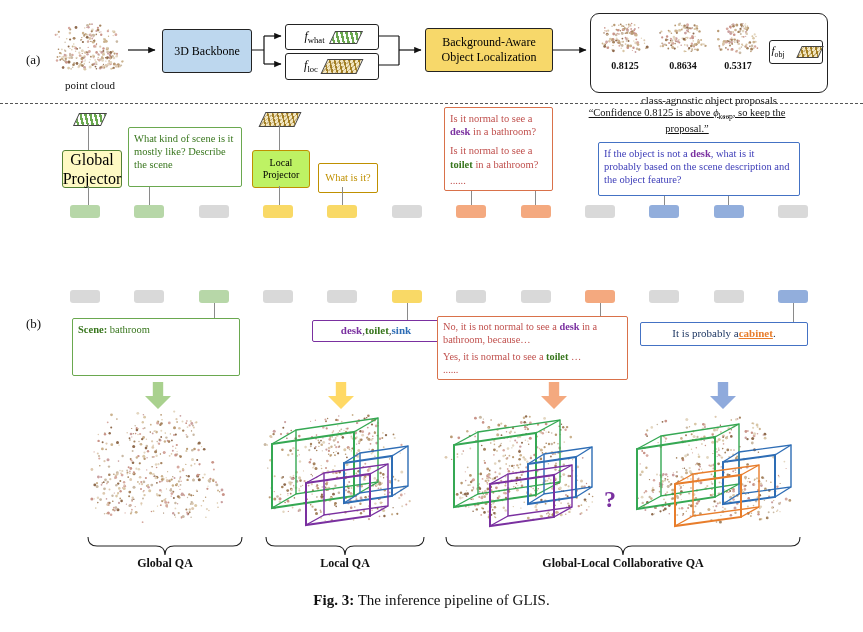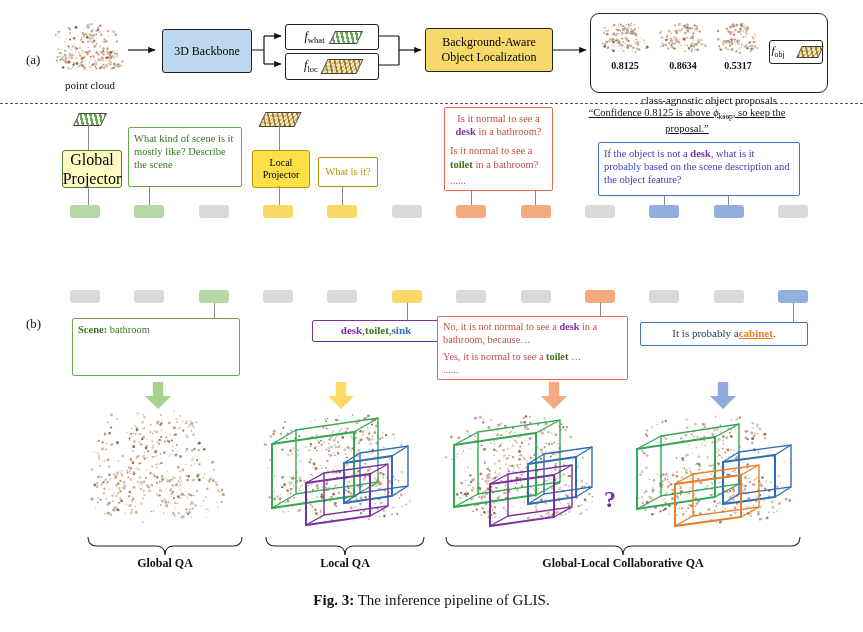--- a/index.html
+++ b/index.html
@@ -680,34 +680,34 @@
   <div class="abs cap" style="left:592px;top:94px;width:234px;">class-agnostic object proposals</div>
 
   <div class="abs" style="left:0;top:103px;width:863px;border-top:1.5px dashed #555;"></div>
 
   <span class="feat feat-green abs" style="left:76px;top:113px;width:26px;height:11px;"></span>
   <span class="feat feat-yellow abs" style="left:262px;top:112px;width:34px;height:13px;"></span>
 
   <div class="box" style="left:62px;top:150px;width:58px;height:36px;background:#fef9c3;border-color:#538135;font-size:16px;line-height:1.2;justify-content:center;">
     <span>Global Projector</span>
   </div>
-  <div class="box" style="left:252px;top:150px;width:56px;height:36px;background:#fde047;border-color:#bf9000;font-size:10px;line-height:1.2;">
+  <div class="box" style="left:252px;top:150px;width:56px;height:36px;background:#bef264;border-color:#bf9000;font-size:10px;line-height:1.2;">
     <span>Local Projector</span>
   </div>
 
   <div class="qbox" style="left:128px;top:127px;width:114px;height:60px;border-color:#6aa84f;color:#38761d;">
     <span>What kind of scene is it mostly like? Describe the scene</span>
   </div>
 
-  <div class="qbox" style="left:318px;top:157px;width:60px;height:30px;border-color:#bf9000;color:#bf9000;display:flex;align-items:center;justify-content:center;">
+  <div class="qbox" style="left:318px;top:163px;width:60px;height:30px;border-color:#bf9000;color:#bf9000;display:flex;align-items:center;justify-content:center;">
     <span>What is it?</span>
   </div>
 
   <div class="qbox" style="left:444px;top:107px;width:109px;height:84px;border-color:#d9714a;color:#c0504d;">
-    <div style="margin-bottom:6px;text-align:center;">
+    <div style="margin-bottom:6px;">
       <span>Is it normal to see a </span><span class="bold" style="color:#7a30a0;">desk</span><span> in a bathroom?</span>
     </div>
     <div style="margin-bottom:3px;">
       <span>Is it normal to see a </span><span class="bold" style="color:#38761d;">toilet</span><span> in a bathroom?</span>
     </div>
     <div>......</div>
   </div>
 
   <div class="abs" style="left:580px;top:106px;width:214px;font-size:10.5px;line-height:1.3;text-align:center;color:#111;text-decoration:underline;">
     <span>“Confidence 0.8125 is above </span><i>ϕ</i><sub>keep</sub><span>, so keep the proposal.”</span>

